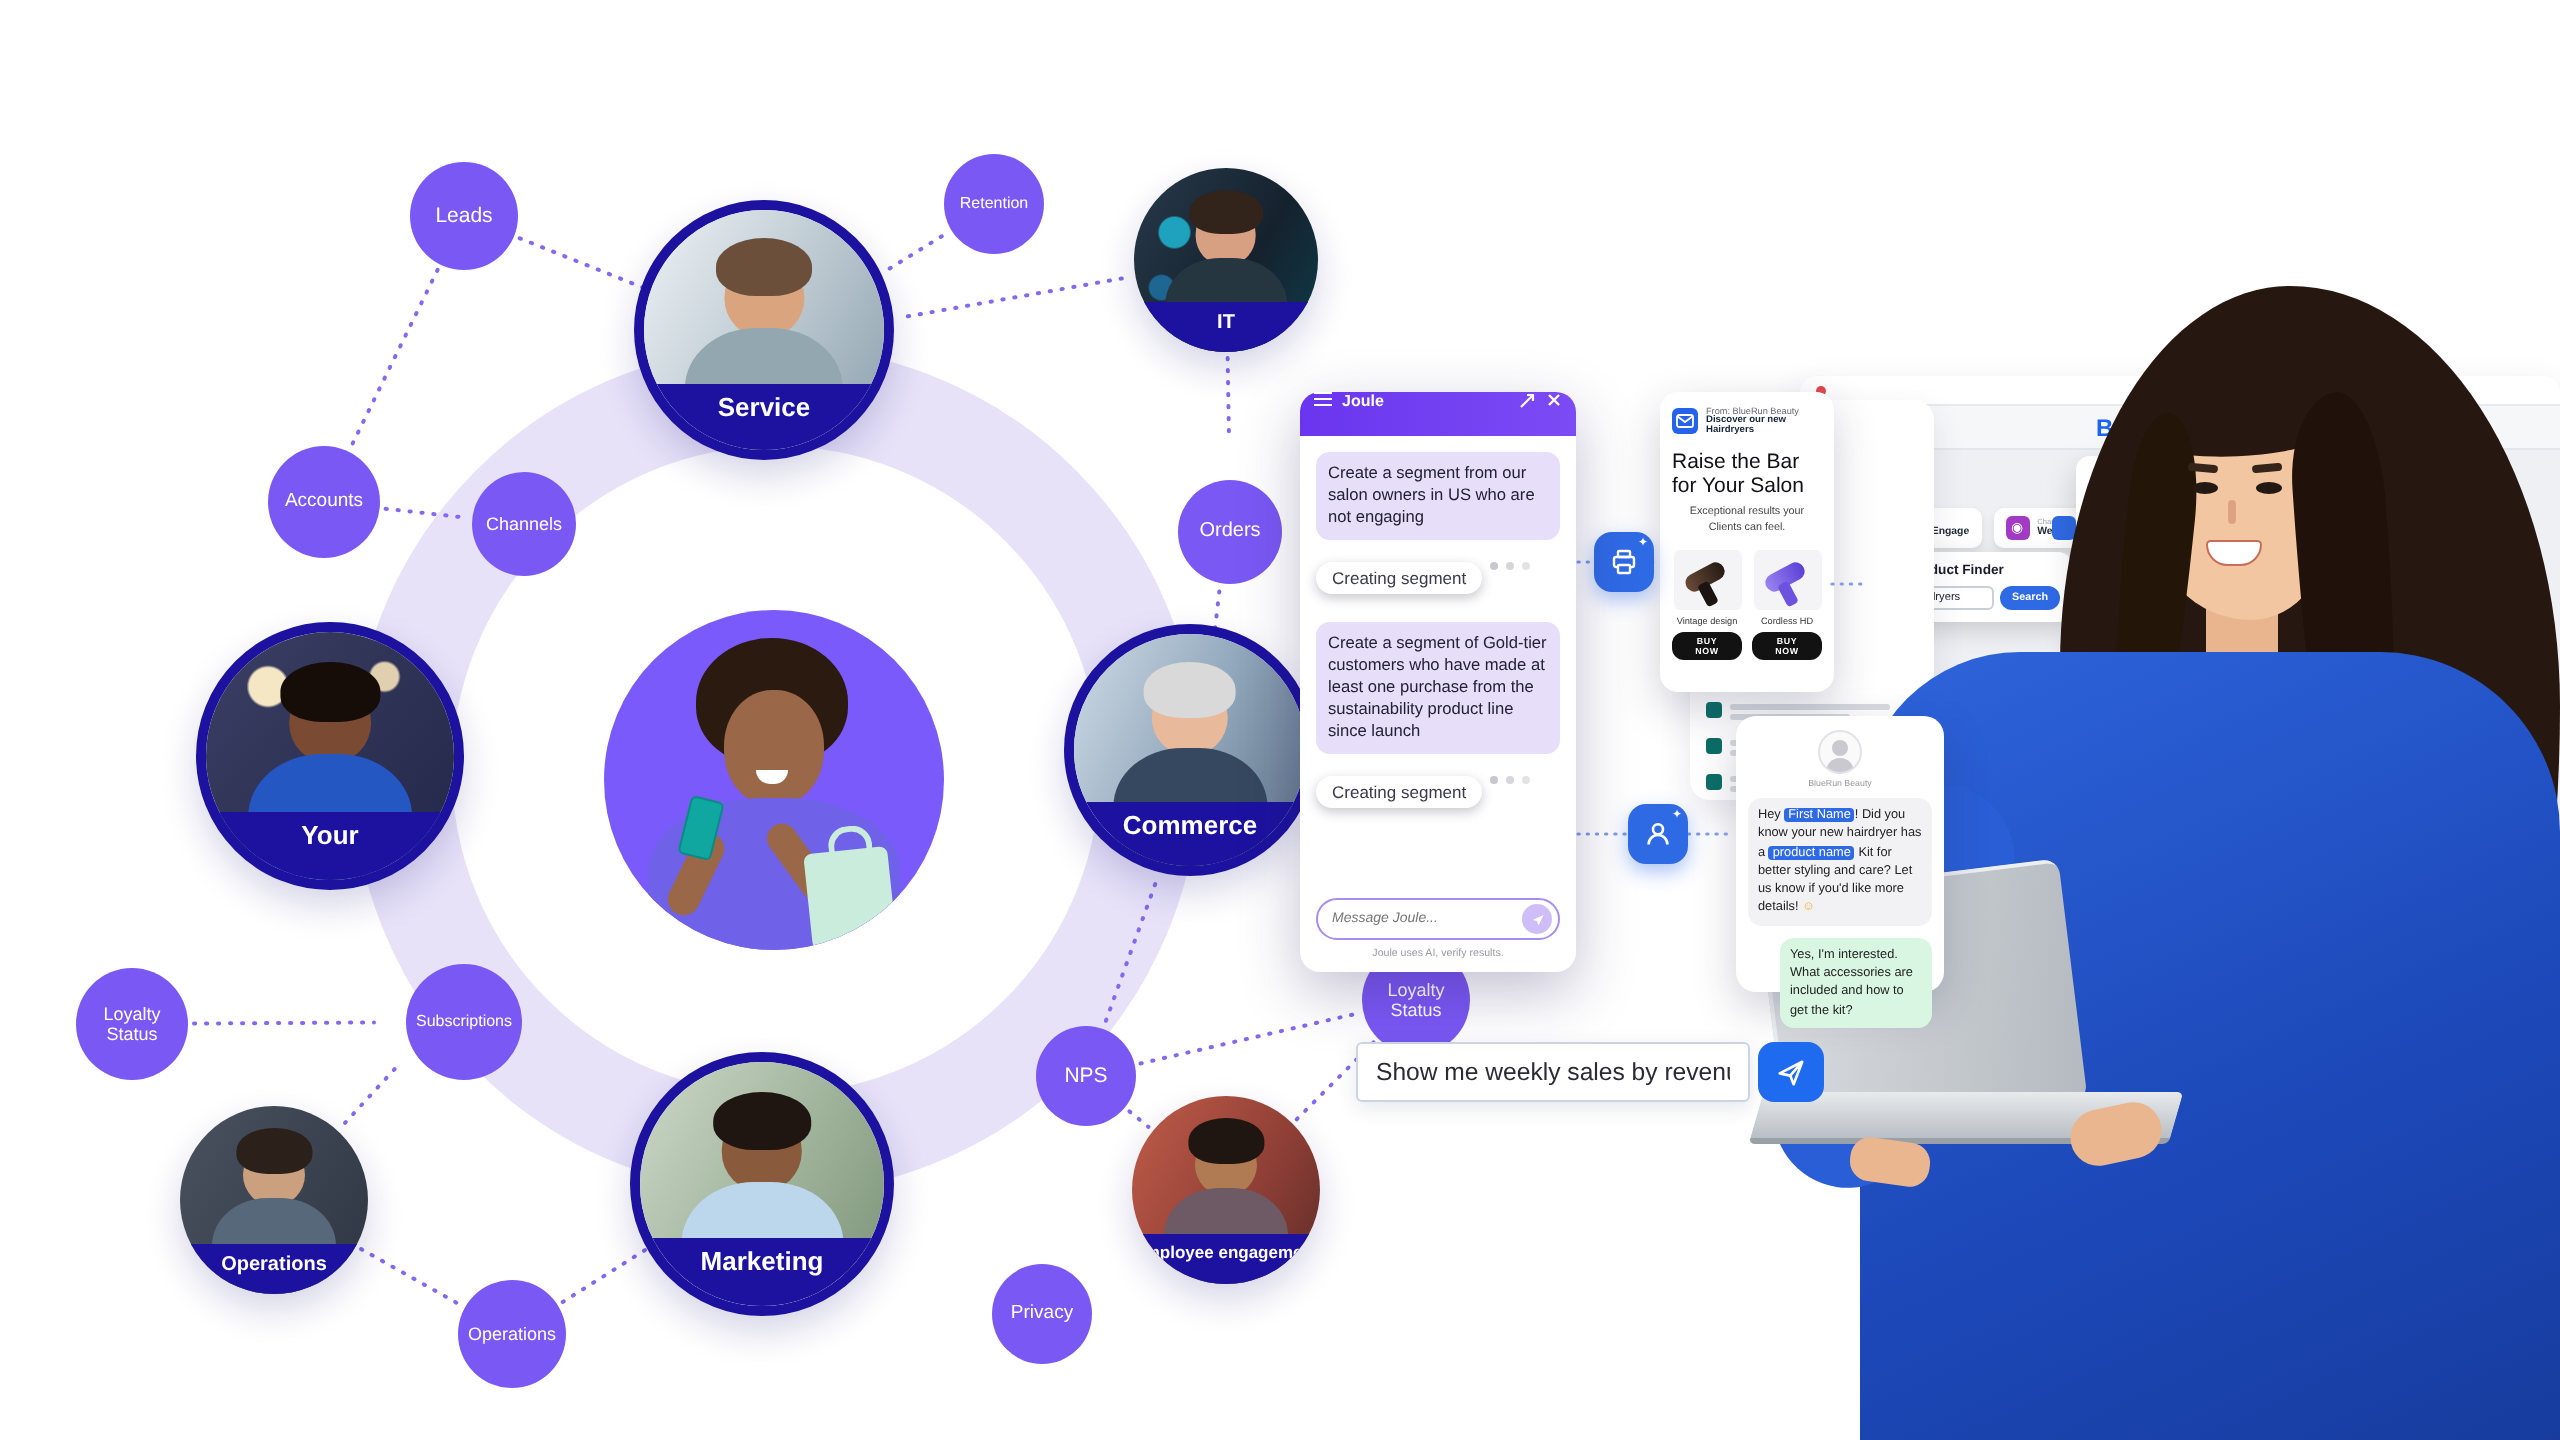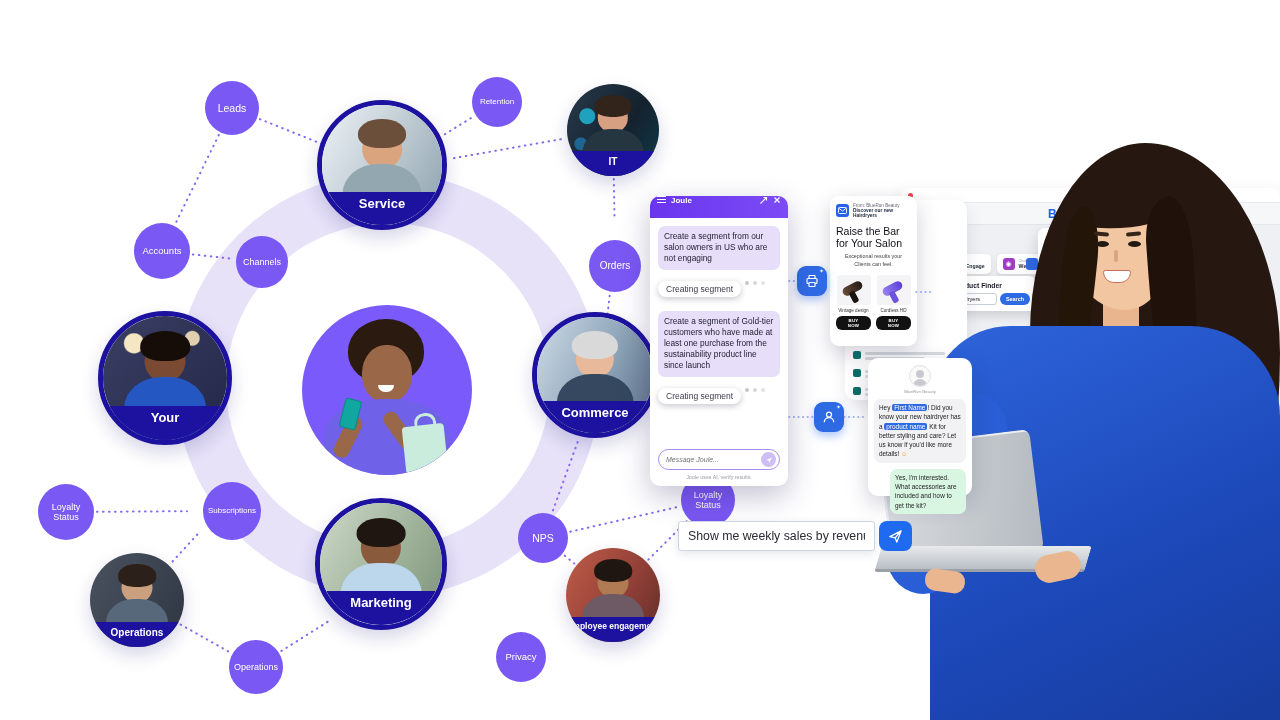--- a/index.html
+++ b/index.html
@@ -486,21 +486,21 @@
       </div>
     </div>
     <div class="np ring" style="left: 532px; top: 312px; width: 126px; height: 126px;">
       <div class="ph ph-commerce">
         <span class="hair"></span>
       </div>
       <div class="band" style="font-size: 13px;">
         <span>Commerce</span>
       </div>
     </div>
-    <div class="np ring" style="left: 315px; top: 498px; width: 132px; height: 132px;">
+    <div class="np ring" style="left: 315px; top: 526px; width: 132px; height: 132px;">
       <div class="ph ph-marketing">
         <span class="hair"></span>
       </div>
       <div class="band" style="font-size: 13px;">
         <span>Marketing</span>
       </div>
     </div>
     <div class="np" style="left: 566px; top: 548px; width: 94px; height: 94px;">
       <div class="ph ph-employee">
         <span class="hair"></span>

